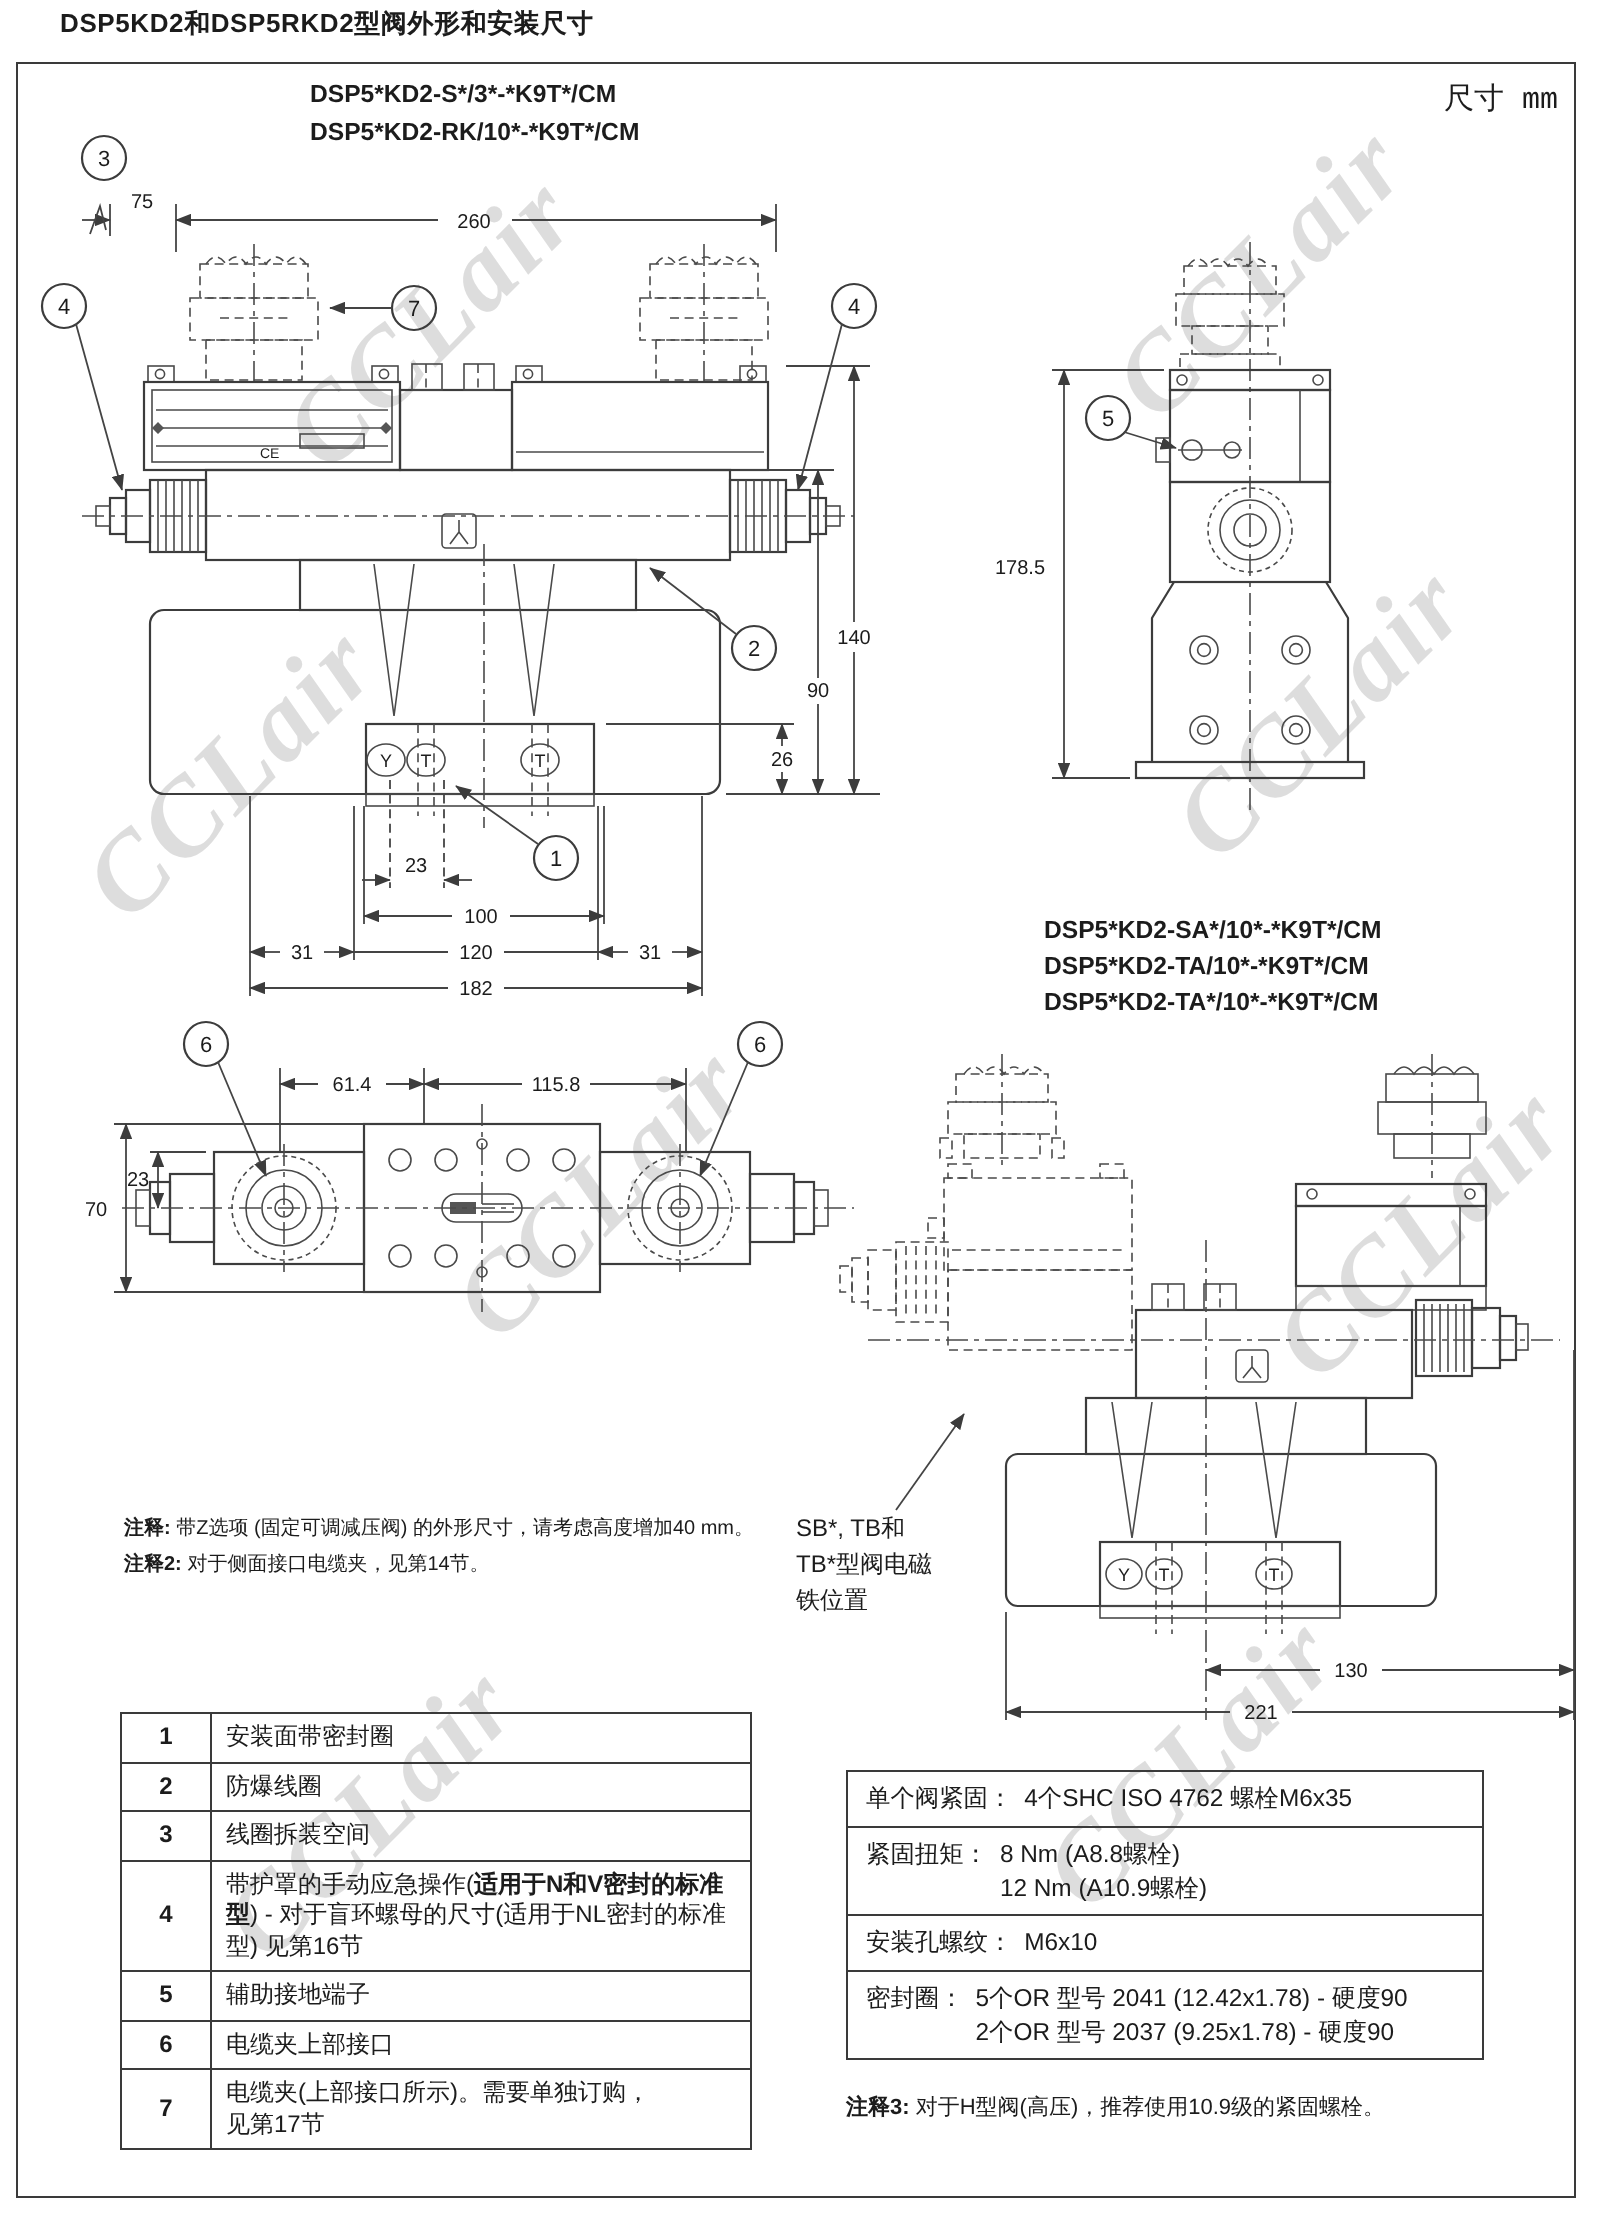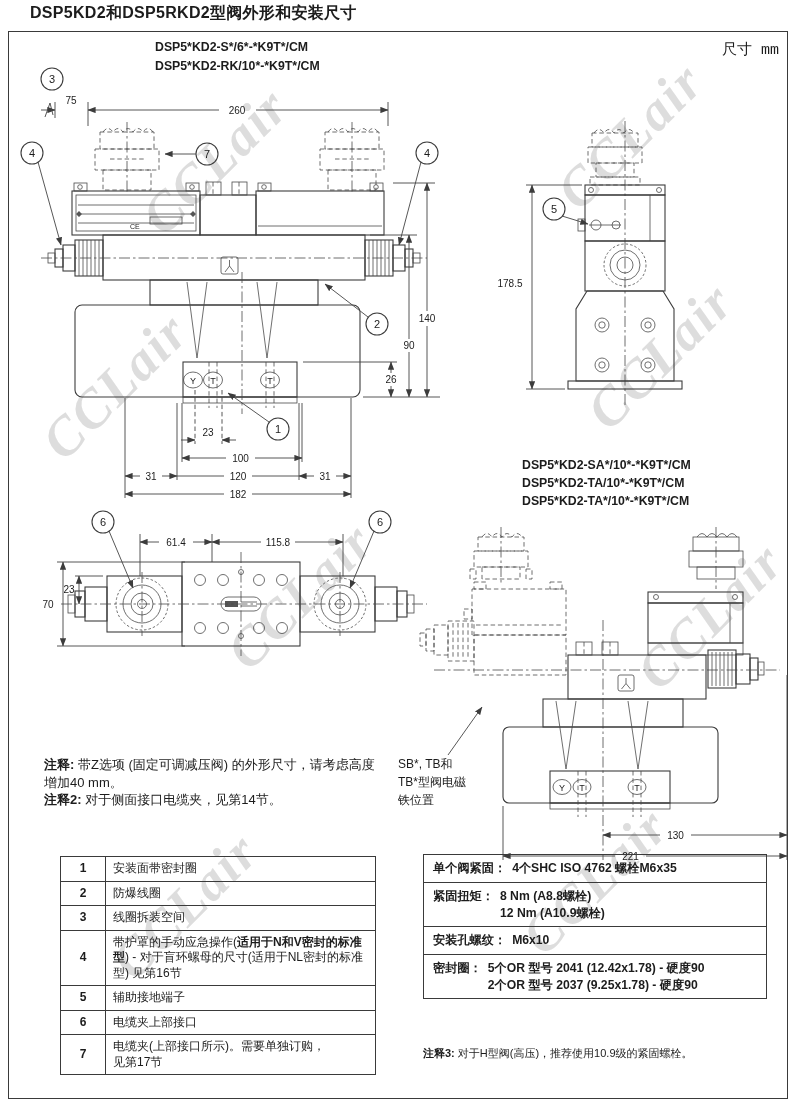--- a/index.html
+++ b/index.html
@@ -2,32 +2,32 @@
 <html><head>
 <meta charset="utf-8">
 <style>
   html,body{margin:0;padding:0;background:#e8e8e8;}
   .page{position:relative;width:800px;height:1110px;background:#ffffff;overflow:hidden;
         font-family:"Liberation Sans","DejaVu Sans",sans-serif;color:#1c1c1c;}
   .wm{position:absolute;font:bold italic 54px "Liberation Serif","DejaVu Serif",serif;
       letter-spacing:2px;color:#bdbdbd;opacity:.5;transform:rotate(-45deg);
       white-space:nowrap;pointer-events:none;z-index:0;}
   .fg{position:absolute;z-index:1;}
-  .title{left:30px;top:3px;font-size:16px;font-weight:bold;letter-spacing:.3px;}
+  .title{left:30px;top:3px;font-size:13px;font-weight:bold;letter-spacing:.3px;}
   .frame{left:8px;top:31px;width:780px;height:1068px;border:1.5px solid #3a3a3a;box-sizing:border-box;}
   .units{left:722px;top:40px;font-size:15px;font-family:Liberation Mono, monospace;}
   .models{font-size:12.3px;font-weight:bold;line-height:19px;white-space:nowrap;}
   .models-top{left:155px;top:38px;}
   .models-right{left:522px;top:456px;line-height:18px;}
-  .notes{left:44px;top:756px;width:334px;font-size:13px;line-height:17.5px;}
+  .notes{left:62px;top:756px;width:334px;font-size:10px;line-height:17.5px;}
   .notes b,.note3 b{font-weight:bold;}
   .parts{left:60px;top:856px;width:316px;border-collapse:collapse;font-size:12px;line-height:15.5px;}
   .parts td{border:1.2px solid #3a3a3a;padding:4px 7px;vertical-align:middle;}
   .parts td.num{width:30px;text-align:center;font-weight:bold;}
-  .bolt{left:423px;top:854px;width:344px;border:1.5px solid #3a3a3a;box-sizing:border-box;font-size:12.2px;font-weight:bold;}
+  .bolt{left:423px;top:885px;width:319px;border:1.5px solid #3a3a3a;box-sizing:border-box;font-size:12.2px;}
   .brow{display:flex;padding:5px 9px;border-bottom:1.2px solid #3a3a3a;}
   .brow:last-child{border-bottom:none;}
   .brow .blabel{white-space:nowrap;margin-right:6px;}
   .brow .bval span{display:block;line-height:16.5px;}
   .note3{left:423px;top:1046px;width:370px;font-size:11px;}
   svg{overflow:visible;}
   svg text{font-family:"Liberation Sans","DejaVu Sans",sans-serif;fill:#1c1c1c;}
   .ln{fill:none;stroke:#3c3c3c;stroke-width:1.1;}
   .lt{fill:none;stroke:#4a4a4a;stroke-width:.8;}
   .dash{stroke-dasharray:4.5 2.8;}
@@ -49,21 +49,21 @@
   <span class="wm" style="left:210px;top:565px">CCLair</span>
   <span class="wm" style="left:620px;top:585px">CCLair</span>
   <span class="wm" style="left:95px;top:875px">CCLair</span>
   <span class="wm" style="left:505px;top:850px">CCLair</span>
 
   <div class="fg title">DSP5KD2和DSP5RKD2型阀外形和安装尺寸</div>
   <div class="fg frame"></div>
   <div class="fg units">尺寸  mm</div>
 
   <div class="fg models models-top">
-    <div>DSP5*KD2-S*/6*-*K9T*/CM</div>
+    <div>DSP5*KD2-S*/3*-*K9T*/CM</div>
     <div>DSP5*KD2-RK/10*-*K9T*/CM</div>
   </div>
 
   <svg class="fg" style="left:15px;top:62px" width="460" height="445" viewBox="0 0 460 445">
     <defs>
       <marker id="arrF" markerWidth="9" markerHeight="7" refX="8.5" refY="3.5" orient="auto-start-reverse">
         <path d="M0,0 L9,3.5 L0,7 Z" fill="#3c3c3c"></path>
       </marker>
     </defs>
 

